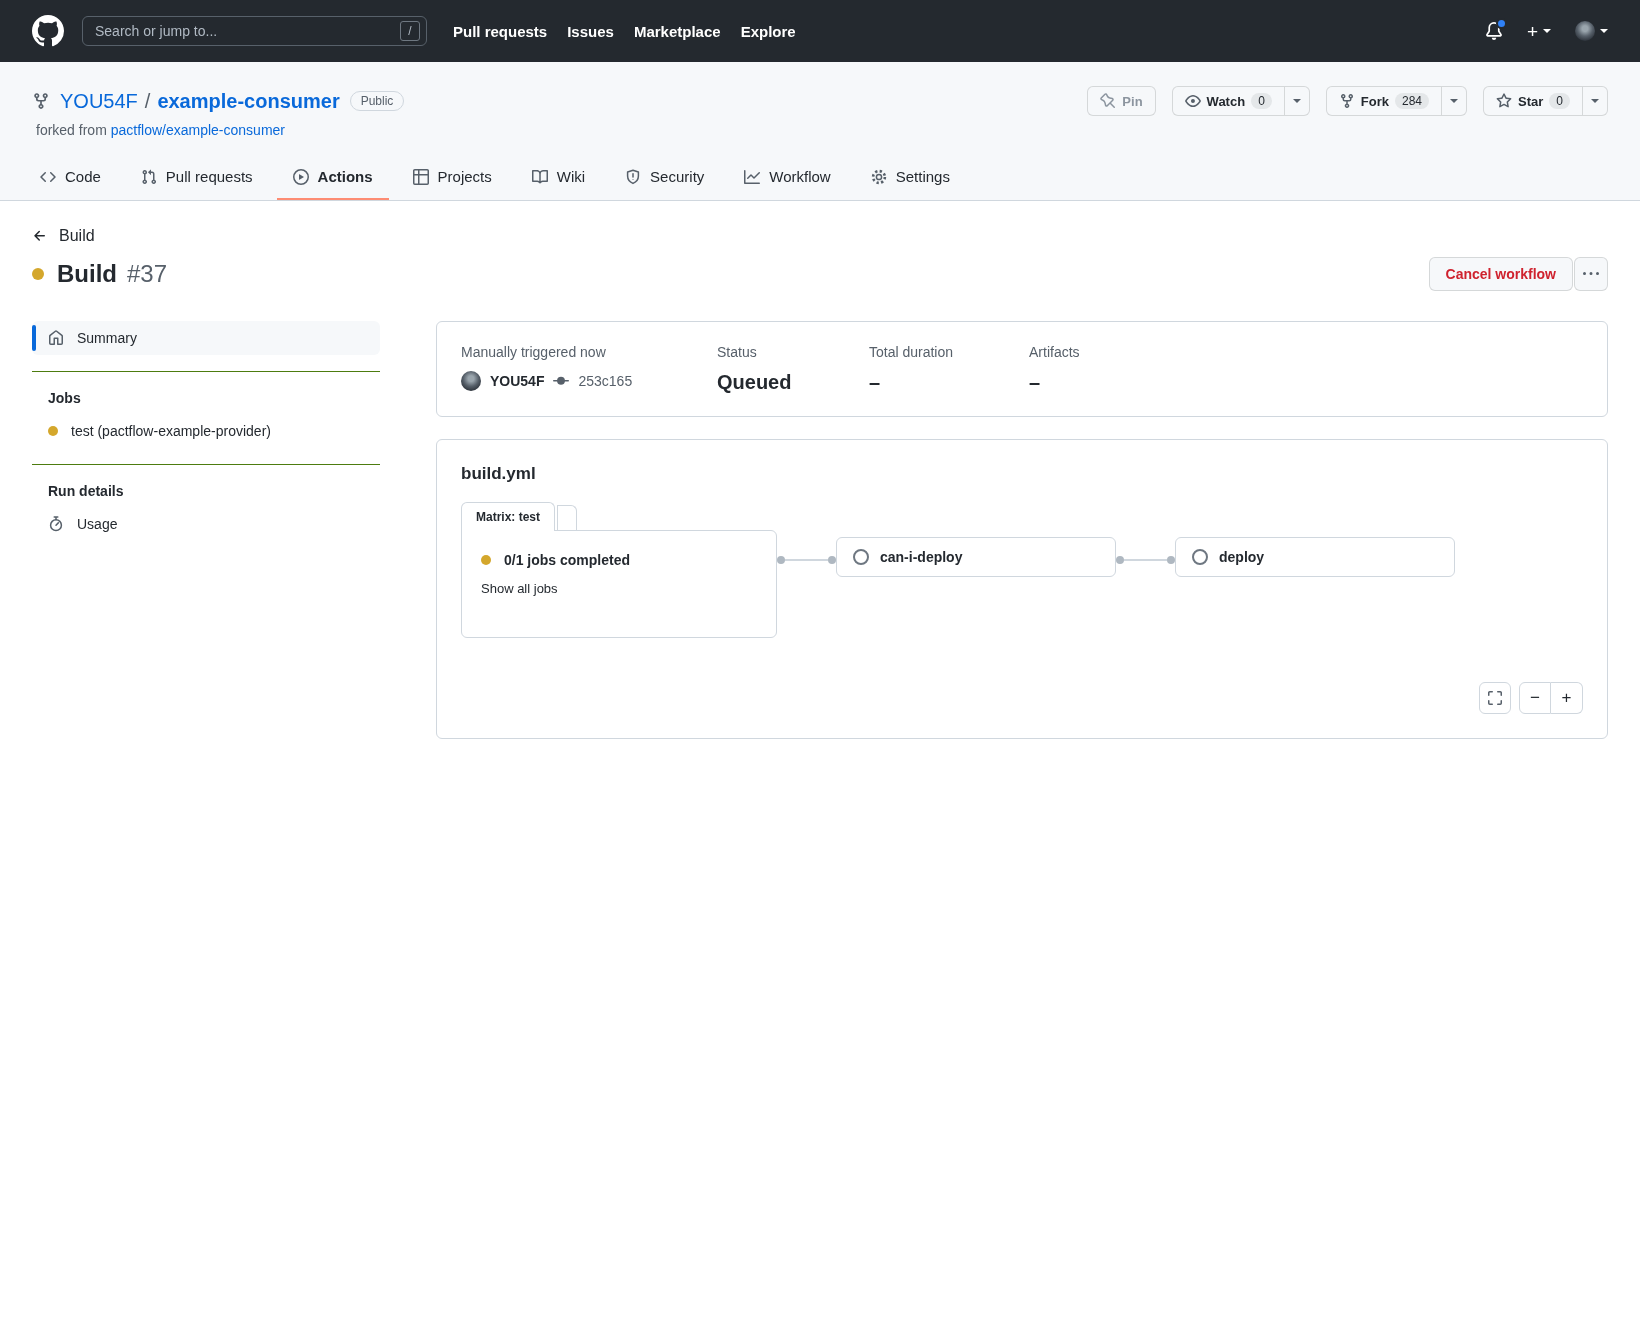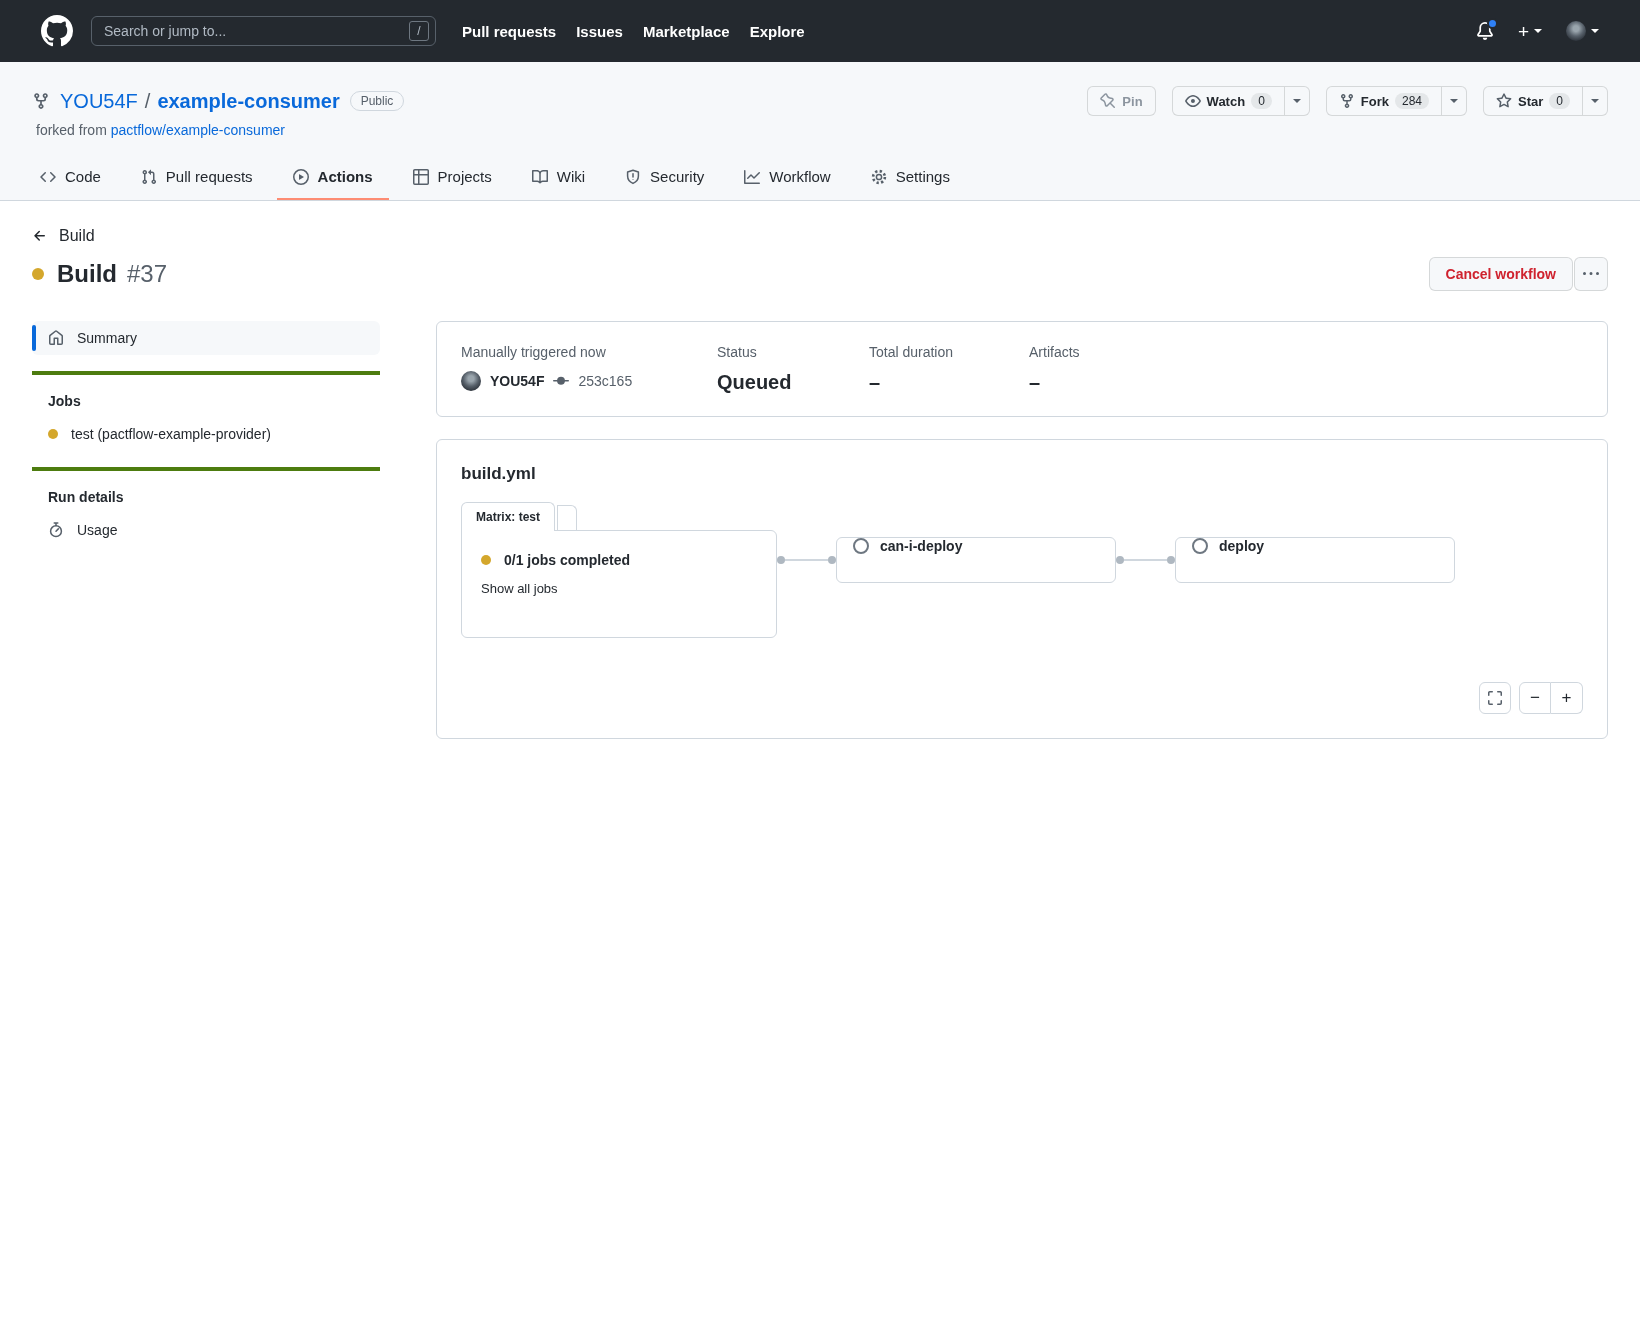--- a/index.html
+++ b/index.html
@@ -3,21 +3,21 @@
 <meta charset="utf-8">
 <style>
   *{box-sizing:border-box;margin:0;padding:0}
   html,body{width:1640px}
   body{height:1326px;background:#fff;font-family:"Liberation Sans",sans-serif;color:#24292f;overflow:hidden;font-size:14px}
   a{text-decoration:none;color:inherit;cursor:pointer}
   button{font-family:inherit;cursor:pointer}
   svg{display:block;flex:none}
 
   
-  .topbar{height:62px;background:#24292f;display:flex;align-items:center;padding:0 41px;gap:18px;color:#fff}
+  .topbar{height:62px;background:#24292f;display:flex;align-items:center;padding:0 32px;gap:18px;color:#fff}
   .gh-logo{color:#fff;display:flex}
   .searchbox{position:relative;width:345px}
   .searchbox input{width:100%;height:30px;background:transparent;border:1px solid #57606a;border-radius:6px;color:#fff;padding:0 34px 0 12px;font-size:14px;font-family:inherit;outline:none}
   .searchbox input::placeholder{color:#b1bac4}
   .key-hint{position:absolute;right:7px;top:5px;width:20px;height:20px;border:1px solid #6e7781;border-radius:3px;color:#b1bac4;font-size:12px;display:flex;align-items:center;justify-content:center}
   .top-nav{display:flex;gap:20px;margin-left:8px}
   .top-nav a{font-size:15px;font-weight:700;color:#fff}
   .topbar-right{margin-left:auto;display:flex;align-items:center;gap:24px}
   .icon-btn{position:relative;color:#fff;display:flex;align-items:center;gap:5px}
   .unread-dot{position:absolute;top:-4px;right:-4px;width:11px;height:11px;border-radius:50%;background:#2f81f7;border:2px solid #24292f}
@@ -58,21 +58,21 @@
   .status-dot{width:12px;height:12px;border-radius:50%;background:#d4a72c;flex:none}
   .run-title{font-size:24px;font-weight:700;margin-left:13px}
   .run-number{font-size:24px;font-weight:400;color:#57606a;margin-left:10px}
   .run-actions{margin-left:auto;display:flex;gap:1px}
   .btn-danger{color:#cf222e;font-size:14px;font-weight:600;height:34px;padding:0 16px;background:#f6f8fa;border:1px solid rgba(27,31,36,.15);border-radius:6px}
   .btn-kebab{width:34px;height:34px;display:flex;align-items:center;justify-content:center;background:#f6f8fa;border:1px solid rgba(27,31,36,.15);border-radius:6px;color:#57606a}
   .run-body{display:flex;gap:56px}
 
   
   .sidebar{width:348px;flex:none}
-  .side-section{padding-bottom:16px;border-bottom:4px solid #4d7c0f}
+  .side-section{padding-bottom:16px;border-bottom:1px solid #4d7c0f}
   .side-section + .side-section{padding-top:18px}
   .side-section:last-child{border-bottom:0}
   .side-item{position:relative;display:flex;align-items:center;gap:13px;padding:9px 16px;font-size:14px;border-radius:6px;color:#24292f}
   .side-item svg{color:#57606a}
   .side-item.active{background:#f6f8fa}
   .side-item.active::before{content:"";position:absolute;left:0;top:4px;bottom:4px;width:4px;border-radius:2px;background:#0969da}
   .side-heading{font-size:14px;font-weight:700;padding:0 16px;margin-bottom:8px}
   .job-dot{width:10px;height:10px;border-radius:50%;background:#d4a72c;flex:none}
 
   
@@ -91,21 +91,21 @@
 
   .graph-head{padding:24px 24px 0}
   .graph-file{font-size:17px;font-weight:700}
   .graph-trigger{font-size:13px;color:#57606a;margin-top:9px}
   .graph-area{position:relative;height:212px;margin:18px 24px 24px}
   .matrix-tab{position:absolute;left:0;top:0;z-index:3;height:29px;padding:0 14px;display:flex;align-items:center;background:#fff;border:1px solid #d0d7de;border-bottom:0;border-radius:6px 6px 0 0;font-size:12px;font-weight:700}
   .matrix-tab2{position:absolute;left:96px;top:3px;width:20px;height:26px;background:#fff;border:1px solid #d0d7de;border-bottom:0;border-radius:0 6px 0 0;z-index:1}
   .matrix-box{position:absolute;left:0;top:28px;width:316px;height:108px;background:#fff;border:1px solid #d0d7de;border-radius:0 6px 6px 6px;z-index:2;padding:21px 0 0 19px}
   .matrix-row1{display:flex;align-items:center;gap:13px;font-size:14px;font-weight:700}
   .show-all{display:inline-block;margin-top:13px;font-size:13px;font-weight:400;color:#24292f}
-  .node{position:absolute;top:35px;width:280px;height:46px;border:1px solid #d0d7de;border-radius:6px;background:#fff;display:flex;gap:11px;padding:0 16px;font-size:14px;font-weight:700}
+  .node{position:absolute;top:35px;width:280px;height:40px;border:1px solid #d0d7de;border-radius:6px;background:#fff;display:flex;align-items:center;gap:11px;padding:0 16px;font-size:14px;font-weight:700}
   .pending-circle{width:16px;height:16px;border:2px solid #6e7781;border-radius:50%;flex:none}
   .conn-line{position:absolute;height:2px;background:#d0d7de}
   .conn-dot{position:absolute;width:8px;height:8px;border-radius:50%;background:#afb8c1}
   .graph-controls{position:absolute;right:0;bottom:0;display:flex;gap:8px}
   .ctl-btn{width:32px;height:32px;background:#fff;border:1px solid #d0d7de;border-radius:6px;display:flex;align-items:center;justify-content:center;color:#24292f;font-size:17px}
   .ctl-btn svg{color:#57606a}
   .ctl-pair{display:flex}
   .ctl-pair .ctl-btn:first-child{border-radius:6px 0 0 6px}
   .ctl-pair .ctl-btn:last-child{border-radius:0 6px 6px 0;border-left:0}
 </style>

